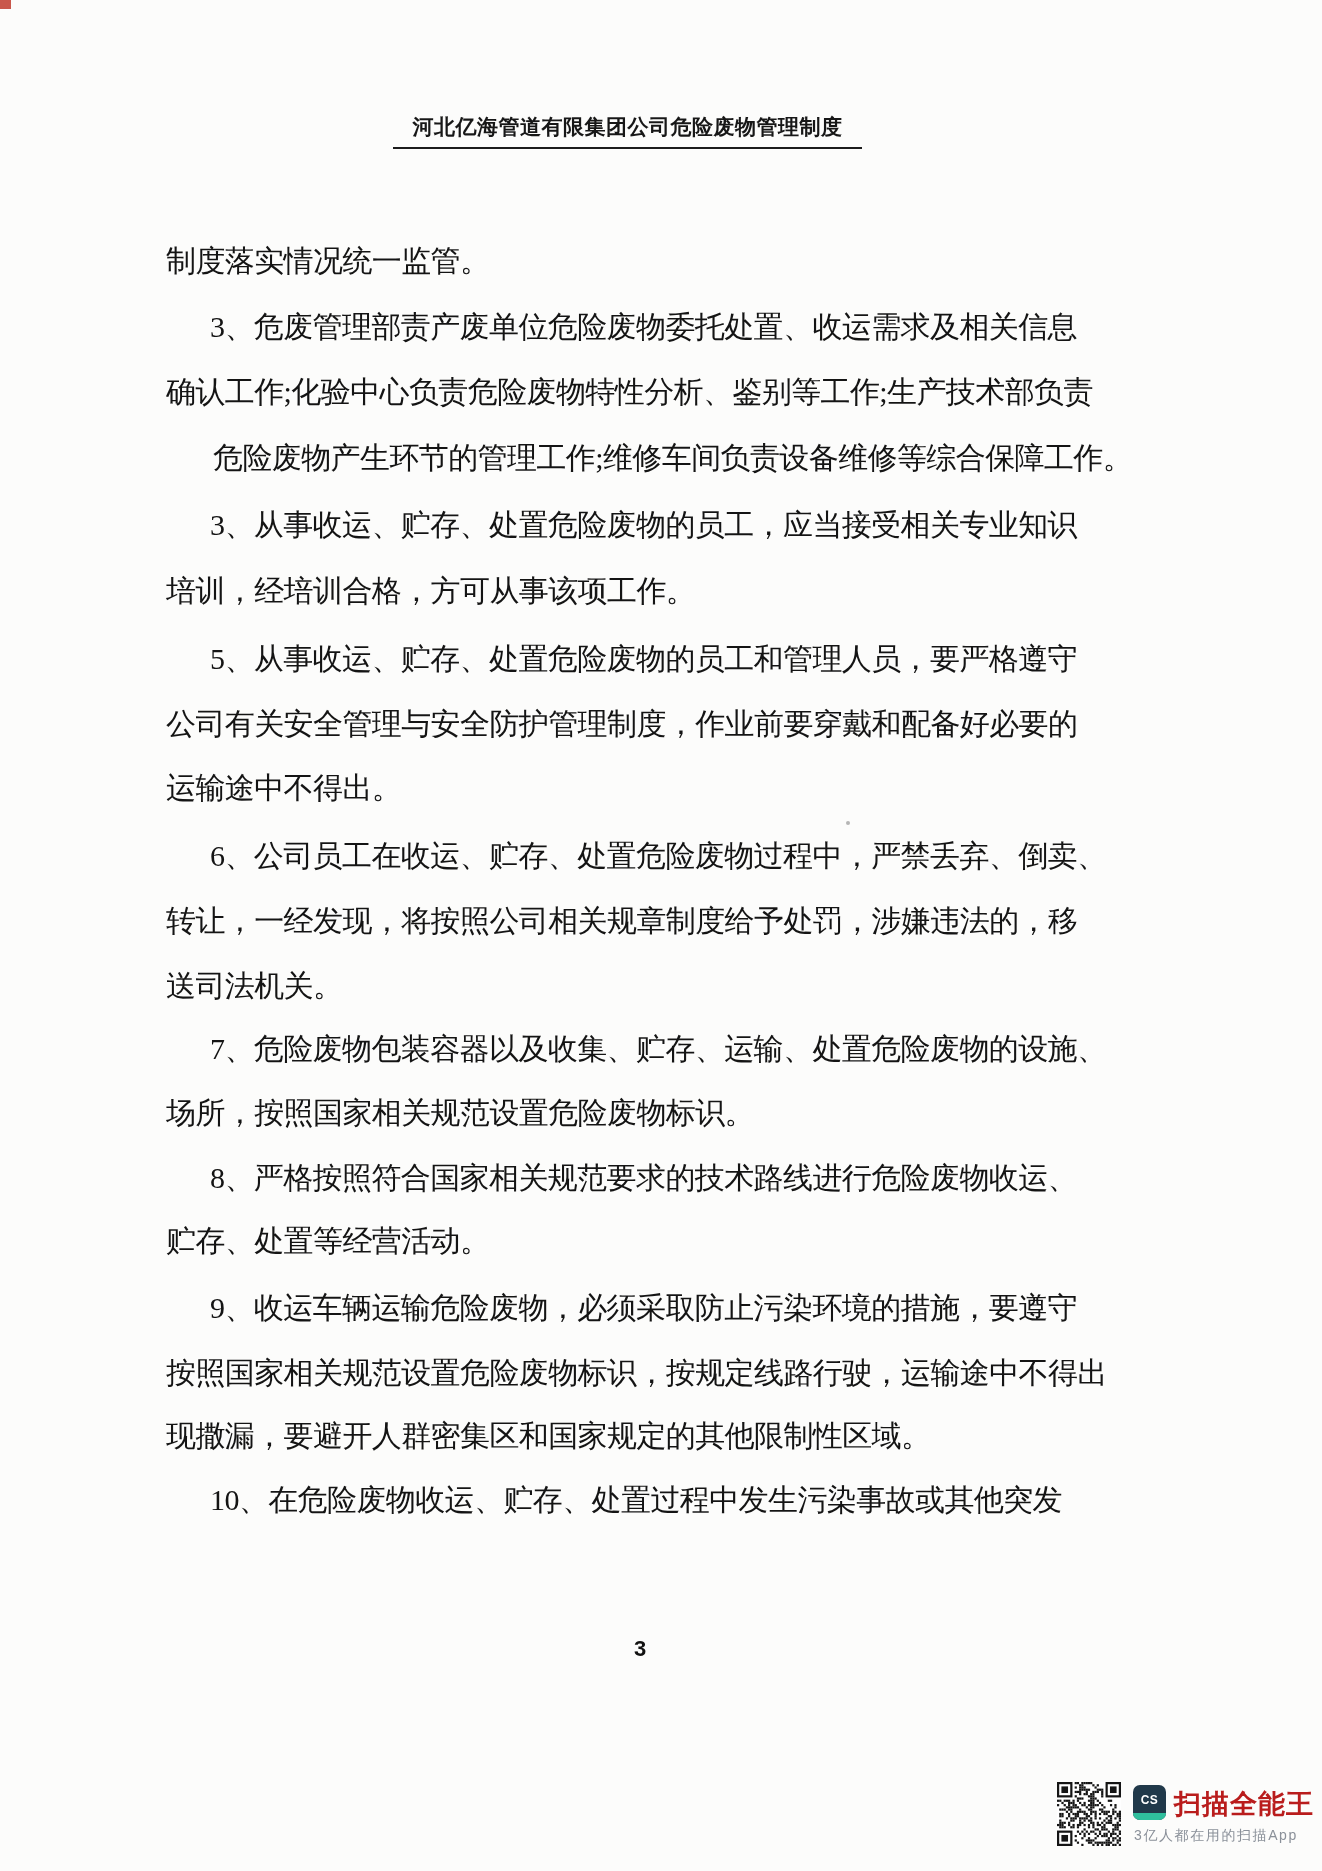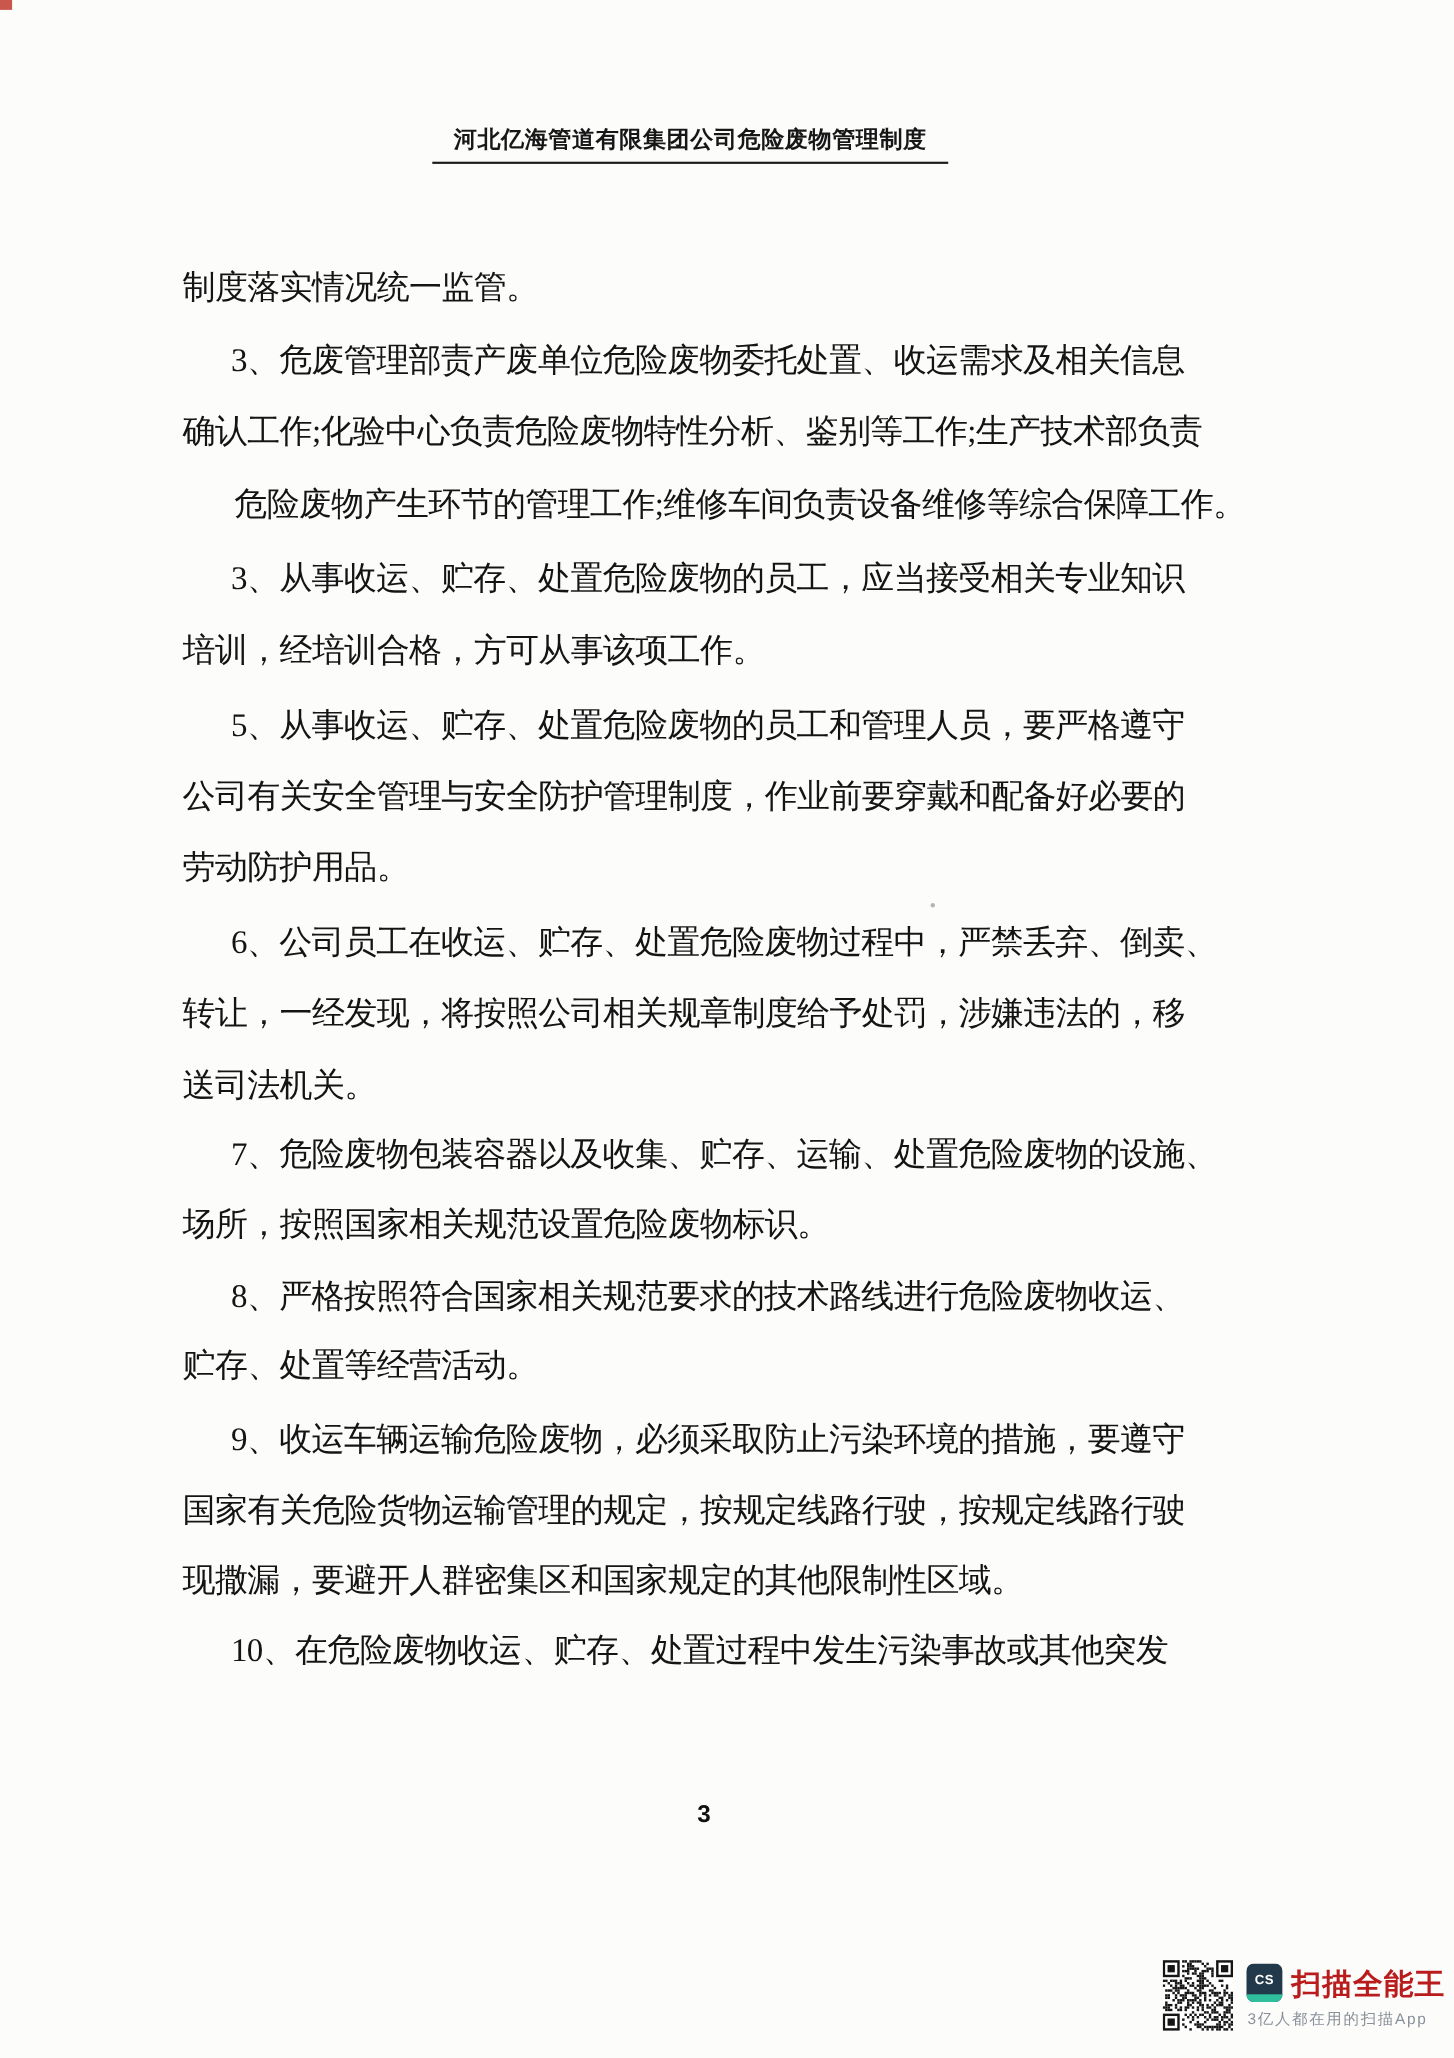--- a/index.html
+++ b/index.html
@@ -125,30 +125,30 @@
 
   <div id="doc-body">
       <div class="doc-line" style="top: 241px;">制度落实情况统一监管。</div>
       <div class="doc-line indent" style="top: 307px;">3、危废管理部责产废单位危险废物委托处置、收运需求及相关信息</div>
       <div class="doc-line" style="top: 372px;">确认工作;化验中心负责危险废物特性分析、鉴别等工作;生产技术部负责</div>
       <div class="doc-line" style="top: 438px; margin-left: 47px;">危险废物产生环节的管理工作;维修车间负责设备维修等综合保障工作。</div>
       <div class="doc-line indent" style="top: 505px;">3、从事收运、贮存、处置危险废物的员工，应当接受相关专业知识</div>
       <div class="doc-line" style="top: 571px;">培训，经培训合格，方可从事该项工作。</div>
       <div class="doc-line indent" style="top: 639px;">5、从事收运、贮存、处置危险废物的员工和管理人员，要严格遵守</div>
       <div class="doc-line" style="top: 704px;">公司有关安全管理与安全防护管理制度，作业前要穿戴和配备好必要的</div>
-      <div class="doc-line" style="top: 768px;">劳动防护用品。</div>
+      <div class="doc-line" style="top: 768px;">运输途中不得出。</div>
       <div class="doc-line indent" style="top: 836px;">6、公司员工在收运、贮存、处置危险废物过程中，严禁丢弃、倒卖、</div>
       <div class="doc-line" style="top: 901px;">转让，一经发现，将按照公司相关规章制度给予处罚，涉嫌违法的，移</div>
       <div class="doc-line" style="top: 966px;">送司法机关。</div>
       <div class="doc-line indent" style="top: 1029px;">7、危险废物包装容器以及收集、贮存、运输、处置危险废物的设施、</div>
       <div class="doc-line" style="top: 1093px;">场所，按照国家相关规范设置危险废物标识。</div>
       <div class="doc-line indent" style="top: 1158px;">8、严格按照符合国家相关规范要求的技术路线进行危险废物收运、</div>
       <div class="doc-line" style="top: 1221px;">贮存、处置等经营活动。</div>
       <div class="doc-line indent" style="top: 1288px;">9、收运车辆运输危险废物，必须采取防止污染环境的措施，要遵守</div>
-      <div class="doc-line" style="top: 1353px;">国家有关危险货物运输管理的规定，按规定线路行驶，按规定线路行驶</div>
+      <div class="doc-line" style="top: 1353px;">按照国家相关规范设置危险废物标识，按规定线路行驶，运输途中不得出</div>
       <div class="doc-line" style="top: 1416px;">现撒漏，要避开人群密集区和国家规定的其他限制性区域。</div>
       <div class="doc-line indent" style="top: 1480px;">10、在危险废物收运、贮存、处置过程中发生污染事故或其他突发</div>
     </div>
 
   <div class="artifact-dot"></div>
 
   <div class="page-number">3</div>
 
   <div class="watermark">
     <svg id="qr" class="qr" viewBox="0 0 29 29">

